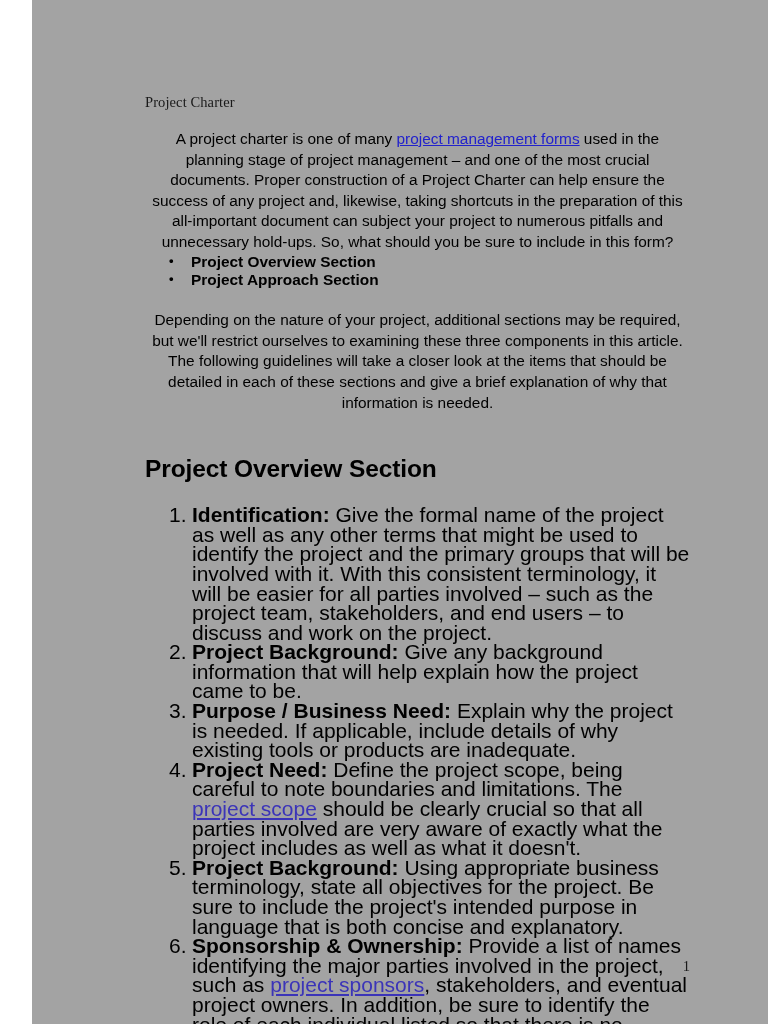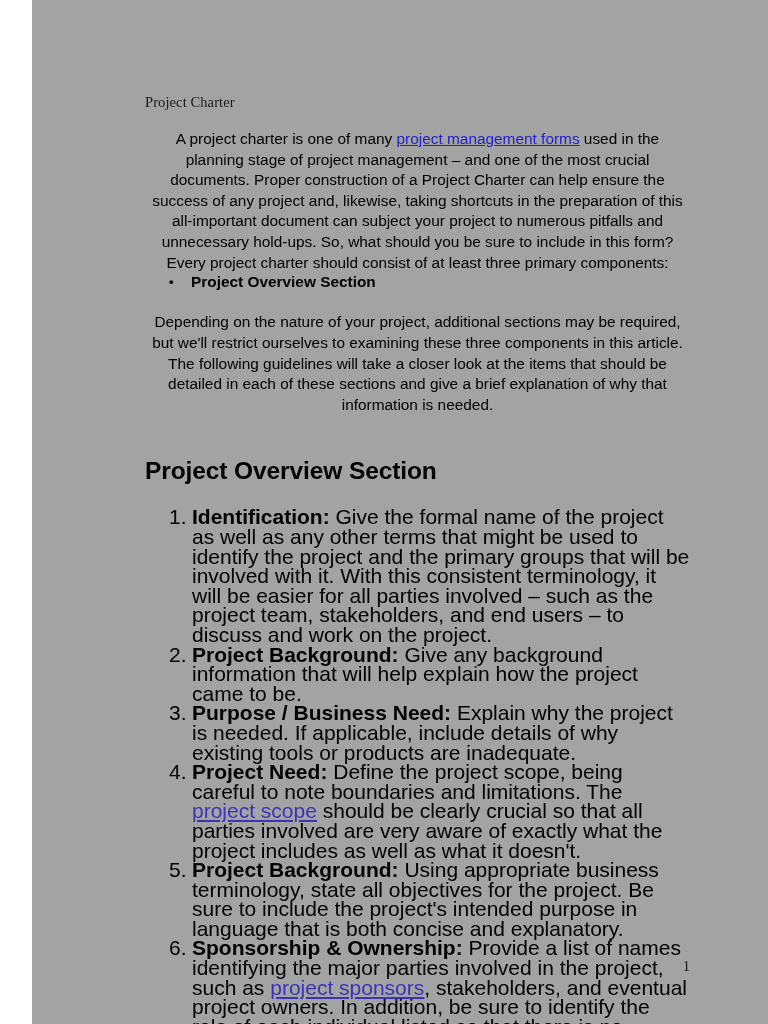--- a/index.html
+++ b/index.html
@@ -155,24 +155,24 @@
 <body>
 
 <div class="page">
 
   <div class="content">
 
     <p class="doc-title">Project Charter</p>
 
     <p class="para"><span>A project charter is one of many </span><a class="doclink" href="#">project management forms</a><span> used in the planning stage of project management – and one of the most crucial documents. Proper construction of a Project Charter can help ensure the success of any project and, likewise, taking shortcuts in the preparation of this all-important document can subject your project to numerous pitfalls and unnecessary hold-ups. So, what should you be sure to include in this form?</span></p>
 
-    <p class="para">Every project charter should consist of at least three primary components:</p>
 
     <ul class="bullets">
       <li><span>Project Overview Section</span></li>
+      <li><span>Project Approach Section</span></li>
     </ul>
 
     <div class="spacer-md"></div>
 
     <p class="para">Depending on the nature of your project, additional sections may be required, but we'll restrict ourselves to examining these three components in this article. The following guidelines will take a closer look at the items that should be detailed in each of these sections and give a brief explanation of why that information is needed.</p>
 
     <div class="spacer-lg"></div>
 
     <h1 class="section-heading">Project Overview Section</h1>
 

